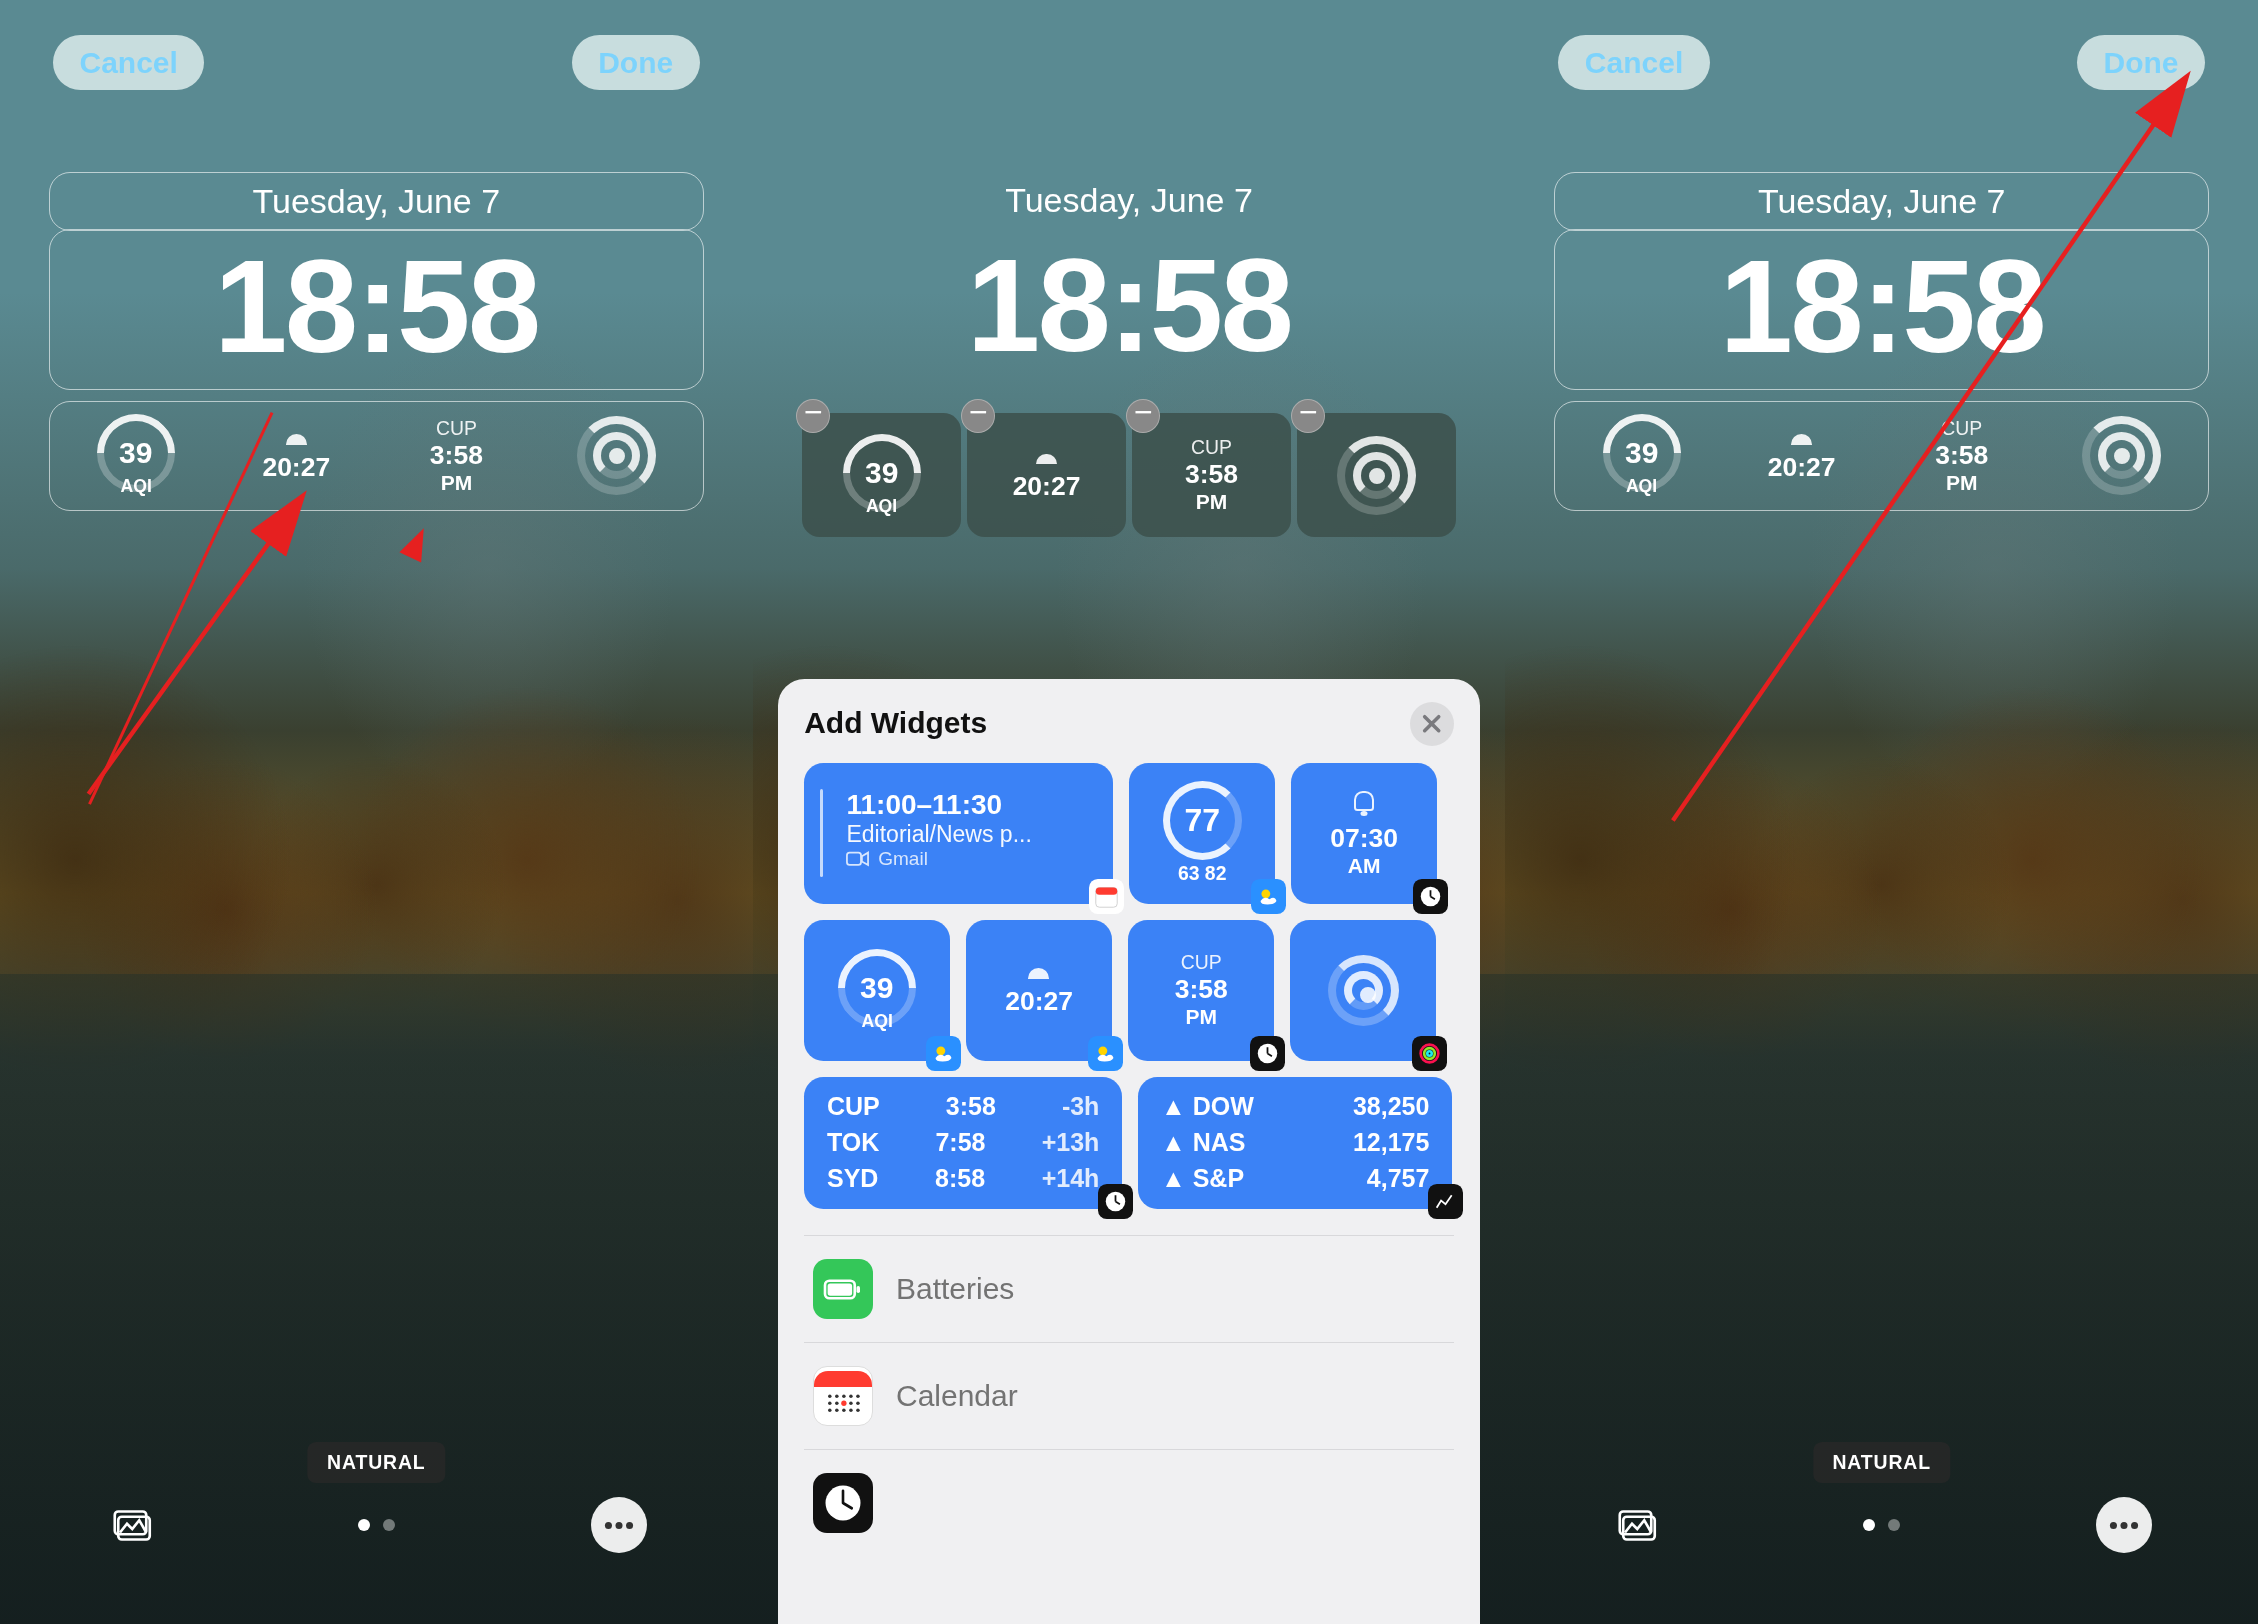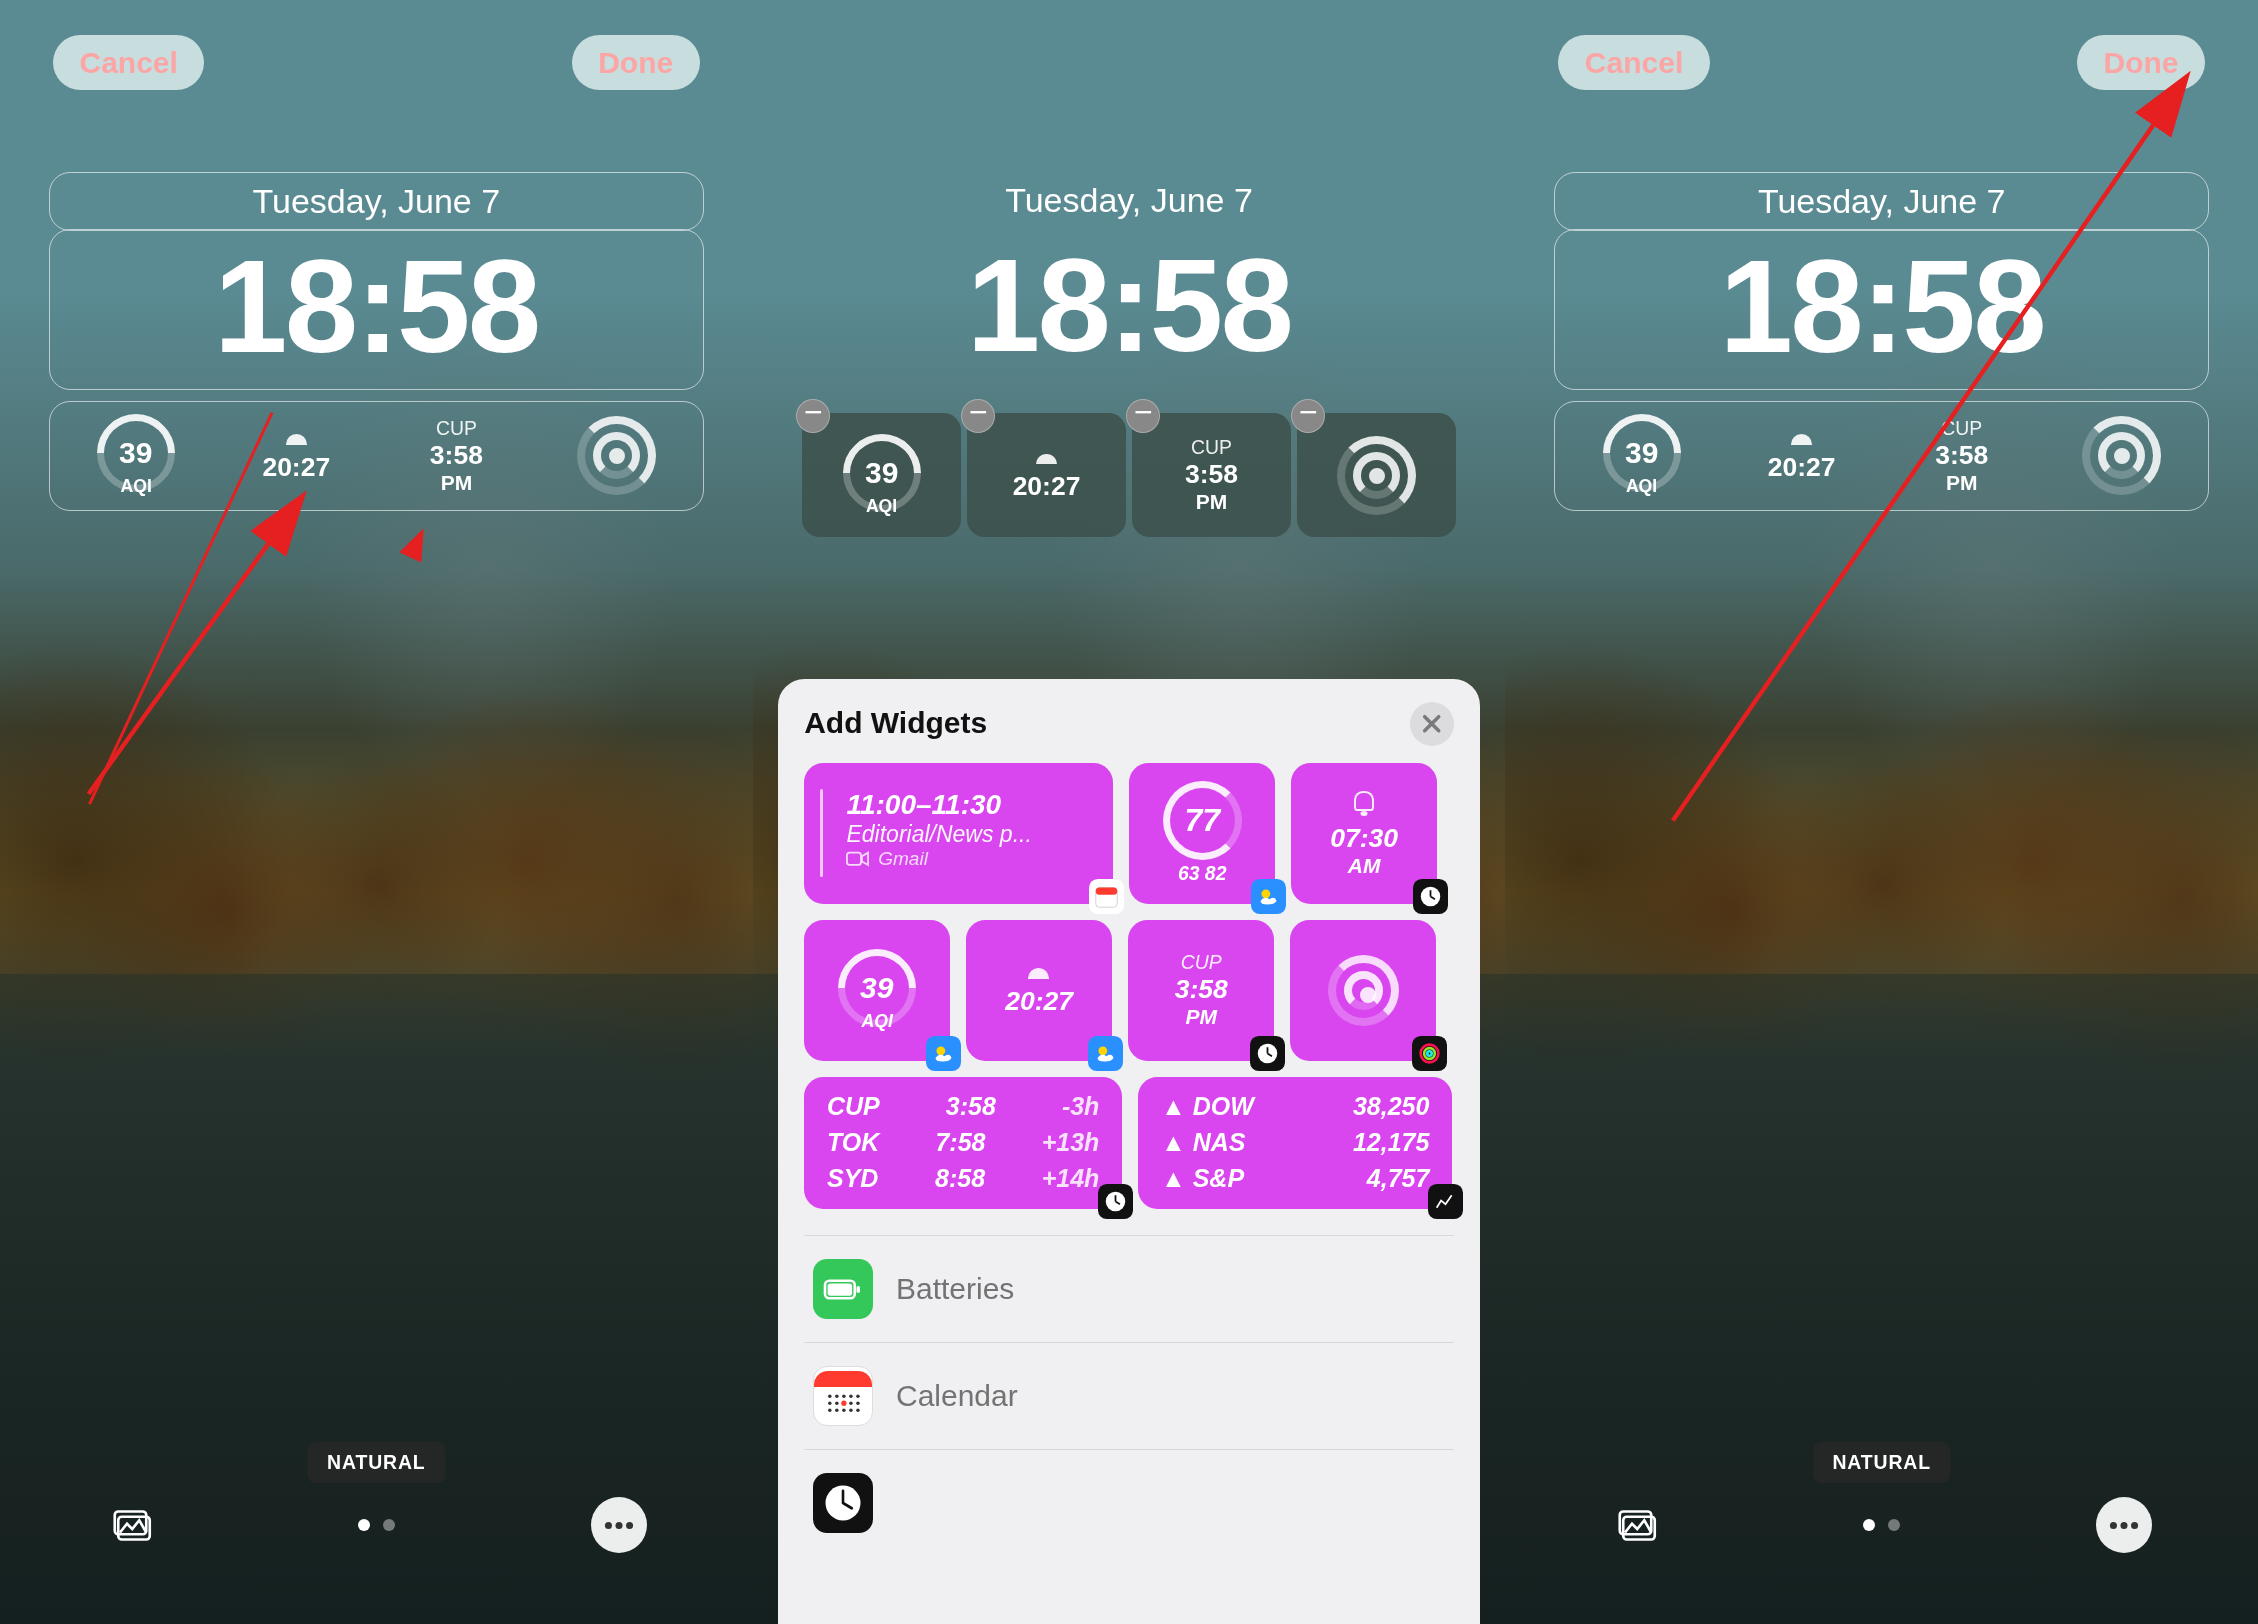--- a/index.html
+++ b/index.html
@@ -76,21 +76,21 @@
   left: 0;
   right: 0;
   display: flex;
   justify-content: space-between;
   padding: 0 53px;
   z-index: 5;
 }
 
 .pill-btn {
   background: rgba(220,235,235,0.85);
-  color: #fca5a5;
+  color: #7dd3fc;
   font-size: 30px;
   font-weight: 600;
   padding: 10.6px 26.5px;
   border-radius: 35px;
   border: none;
 }
 
 .date-box {
   position: absolute;
   top: 172px;
@@ -352,30 +352,29 @@
   font-size: 26.5px;
 }
 
 .widget-grid {
   display: flex;
   flex-wrap: wrap;
   gap: 16px;
 }
 
 .gw {
-  background: #d946ef;
+  background: #3b82f6;
   border-radius: 19.4px;
   color: #fff;
   position: relative;
   display: flex;
   flex-direction: column;
   align-items: center;
   justify-content: center;
   padding: 8.8px;
-  font-style: italic;
 }
 
 .gw-wide { width: 309px; height: 141px; }
 .gw-sq { width: 146px; height: 141px; }
 .gw-half { width: 318px; height: 132px; }
 
 .app-badge {
   position: absolute;
   bottom: -10.6px;
   right: -10.6px;

